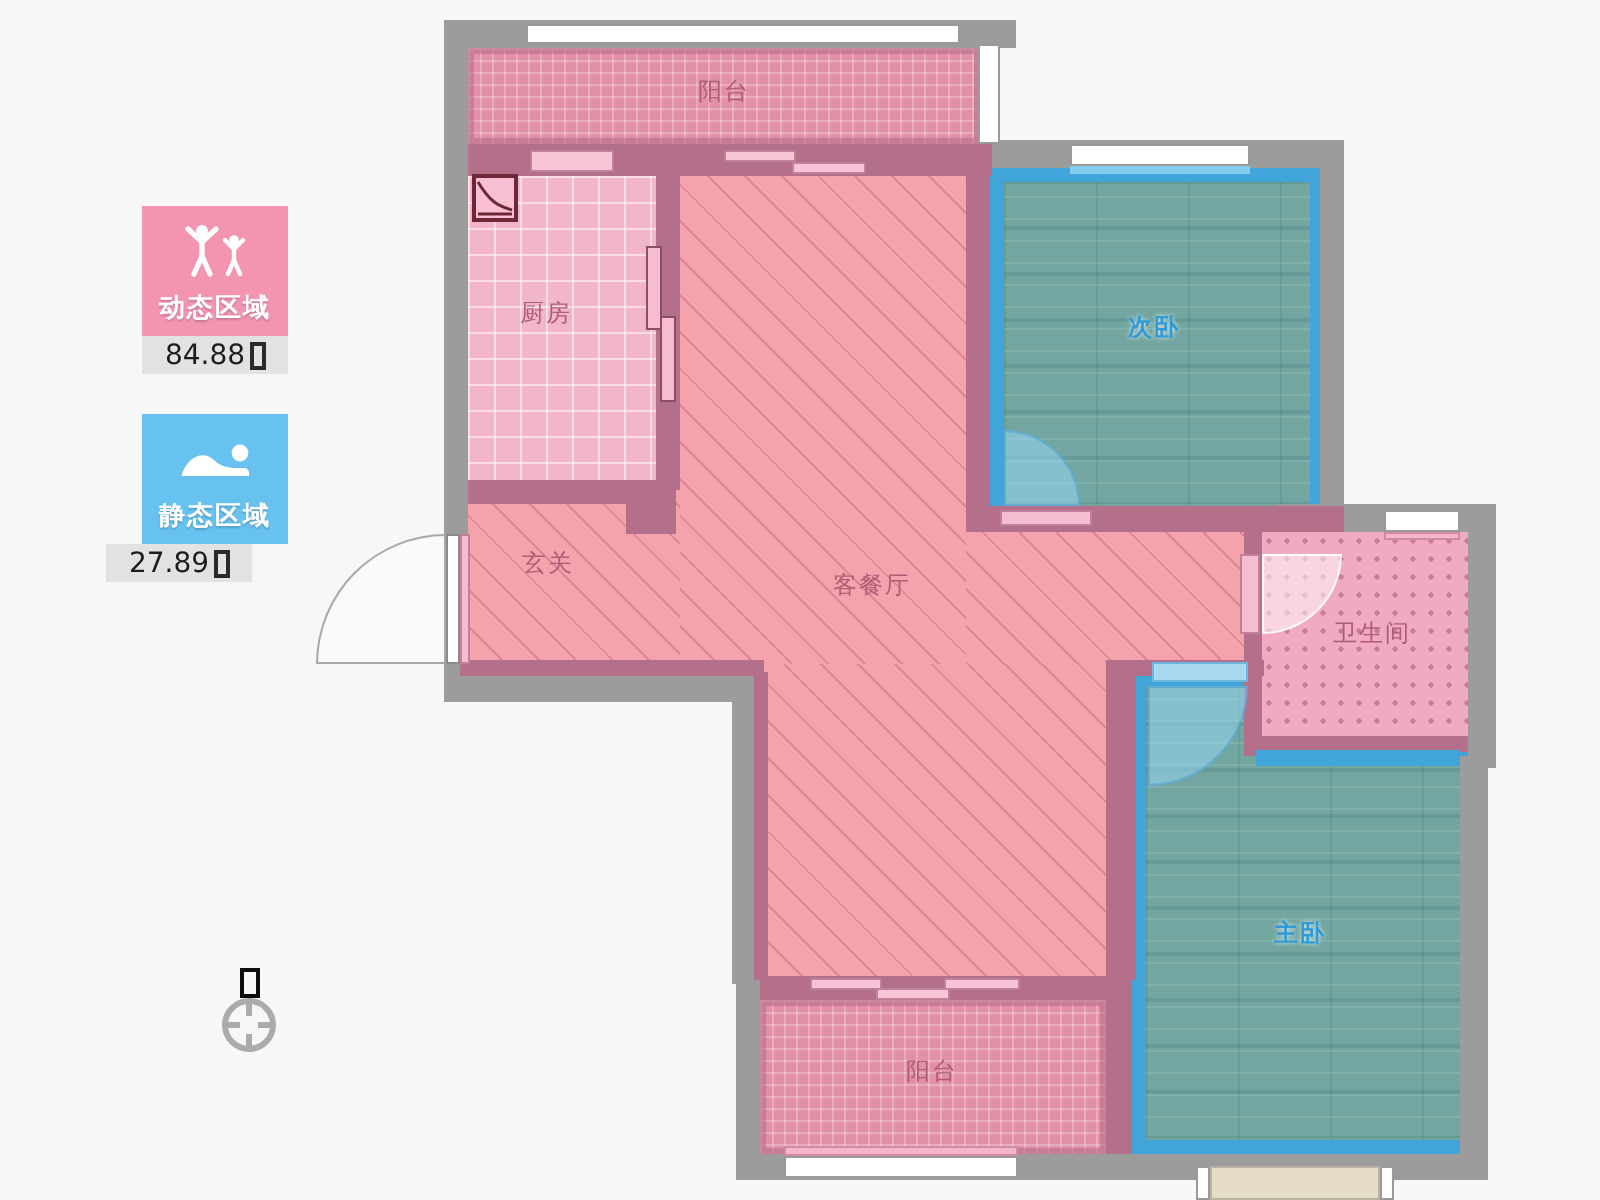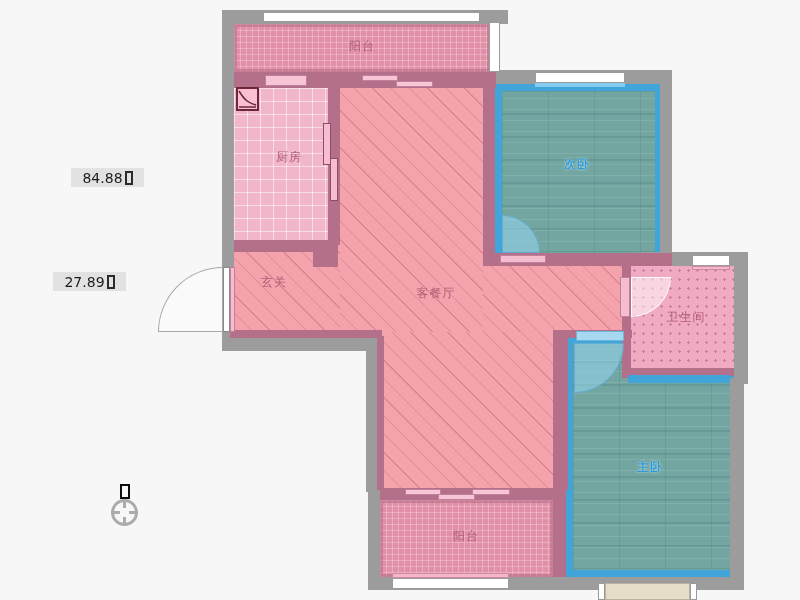--- a/index.html
+++ b/index.html
@@ -120,33 +120,61 @@
 
   <span class="stove" style="left:236px;top:87px">
     <svg width="23" height="24" viewBox="0 0 23 24">
       <rect x="1" y="1" width="21" height="22" fill="#f8c0d2" stroke="#6d2737" stroke-width="2"></rect>
       <path d="M3 4 C 9 14, 13 16, 20 18" stroke="#6d2737" stroke-width="1.5" fill="none"></path>
       <path d="M3 20 H 20" stroke="#6d2737" stroke-width="1.5" fill="none"></path>
     </svg>
   </span>
 
   <div class="lbl" style="left:362px;top:46px">阳台</div>
-  <div class="lbl" style="left:289px;top:157px">厨房</div>
+  <div class="lbl" style="left:273px;top:157px">厨房</div>
   <div class="lbl" style="left:274px;top:282px">玄关</div>
   <div class="lbl" style="left:436px;top:293px">客餐厅</div>
   <div class="lbl lblb" style="left:577px;top:164px">次卧</div>
   <div class="lbl" style="left:686px;top:317px">卫生间</div>
   <div class="lbl lblb" style="left:650px;top:467px">主卧</div>
   <div class="lbl" style="left:466px;top:536px">阳台</div>
 
+  <div class="badge" style="left:71px;top:103px;background:#f395b1">
+    <svg width="40" height="28" viewBox="0 0 40 28">
+      <g stroke="#fff" stroke-width="2.6" stroke-linecap="round" fill="none">
+        <circle cx="13" cy="4.5" r="3" fill="#fff" stroke="none"></circle>
+        <path d="M13 8 V17"></path>
+          <path d="M13 10 L6 3.5"></path>
+          <path d="M13 10 L20 3.5"></path>
+        <path d="M13 17 L9 26"></path>
+          <path d="M13 17 L17 26"></path>
+      </g>
+      <g stroke="#fff" stroke-width="2.2" stroke-linecap="round" fill="none">
+        <circle cx="29" cy="9" r="2.4" fill="#fff" stroke="none"></circle>
+        <path d="M29 12 V19"></path>
+          <path d="M29 13.5 L24.5 9"></path>
+          <path d="M29 13.5 L33.5 9"></path>
+        <path d="M29 19 L26 26"></path>
+          <path d="M29 19 L32 26"></path>
+      </g>
+    </svg>
+    <div class="blabel">动态区域</div>
+  </div>
   <div class="bval" style="left:71px;top:168px">
     <span>84.88</span>
       <span class="tofu"></span>
   </div>
 
+  <div class="badge" style="left:71px;top:207px;background:#67c2f0">
+    <svg width="40" height="28" viewBox="0 0 40 28">
+      <circle cx="32" cy="11.5" r="4.2" fill="#fff"></circle>
+      <path d="M3 22 C6 13, 14 10, 19 15 C22 18, 26 19, 30 19 L34 19 C35.5 19, 36.5 20, 36.5 21.5 L36.5 23 L3 23 Z" fill="#fff"></path>
+    </svg>
+    <div class="blabel">静态区域</div>
+  </div>
   <div class="bval" style="left:53px;top:272px">
     <span>27.89</span>
       <span class="tofu"></span>
   </div>
 
   <i class="tofu-n" style="left:120px;top:484px"></i>
   <i class="ring" style="left:111px;top:499px"></i>
   <i class="tick" style="left:123px;top:500px;width:3px;height:8px"></i>
   <i class="tick" style="left:123px;top:517px;width:3px;height:8px"></i>
   <i class="tick" style="left:112px;top:511px;width:8px;height:3px"></i>

